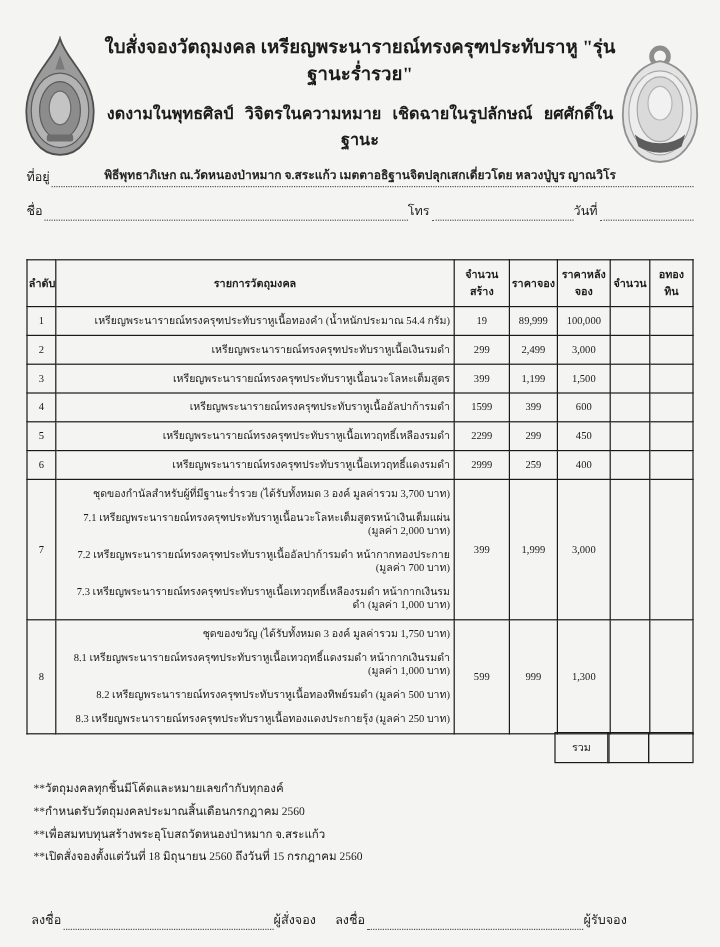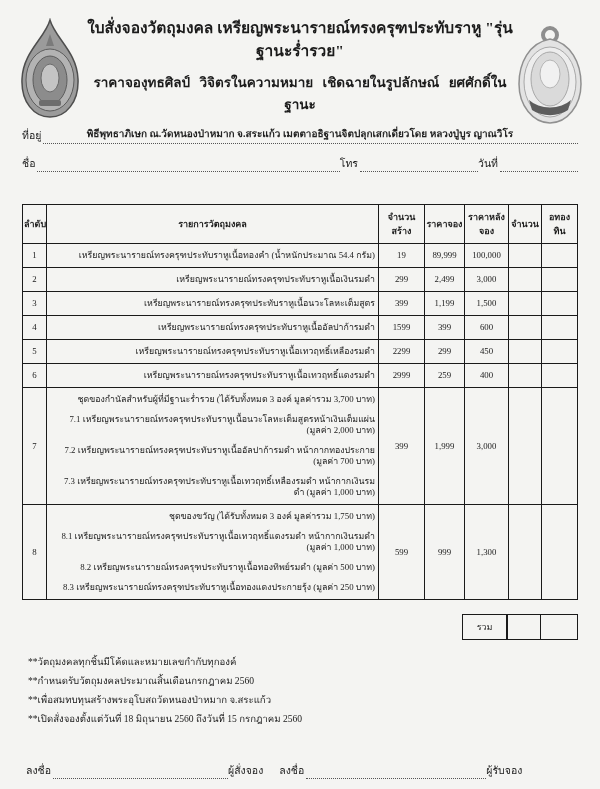--- a/index.html
+++ b/index.html
@@ -9,21 +9,21 @@
     font-family:"Liberation Serif","DejaVu Serif",serif;
     position:relative;
   }
   .page{padding:12px 22px 0 22px;}
 
   
   .header{position:relative;height:100px;}
   .amulet-left{position:absolute;left:-6px;top:2px;}
   .amulet-right{position:absolute;right:-8px;top:8px;}
   .title-block{margin:0 62px;text-align:center;}
-  .title{font-size:15.5px;font-weight:bold;line-height:1.5;margin-top:4px;}
+  .title{font-size:15.5px;font-weight:bold;line-height:1.5;margin-top:16px;}
   .subtitle{font-size:13.5px;font-weight:bold;margin-top:8px;word-spacing:6px;}
   .ceremony{font-size:10px;font-weight:bold;margin-top:11px;color:#222;}
 
   
   .fill-row{display:flex;align-items:flex-end;font-size:10.5px;margin-top:11px;}
   .fill-label{flex:0 0 auto;padding-right:2px;}
   .dots{border-bottom:1.4px dotted #555;height:12px;}
   .grow{flex:1 1 auto;}
   .w115{flex:0 0 118px;}
   .w85{flex:0 0 78px;}
@@ -34,21 +34,21 @@
   table.order th{font-size:9px;padding:5px 1px;text-align:center;font-weight:bold;}
   table.order td{font-size:8.8px;padding:6px 3px;}
   td.num{text-align:center;}
   td.desc{text-align:right;padding-left:4px;}
   .desc-line{line-height:1.25;}
   .desc-line + .desc-line{margin-top:9px;margin-left:5px;}
 
   .total-strip{display:flex;justify-content:flex-end;margin-top:-1.3px;}
   .total-strip .cell{border:1.3px solid #1a1a1a;border-top:none;height:24px;
      display:flex;align-items:center;justify-content:center;font-size:9px;}
-  .cell.c-label{width:44px;border-top:1.3px solid #1a1a1a;margin-top:16px;}
+  .cell.c-label{width:44px;border-top:1.3px solid #1a1a1a;margin-top:0;}
   .cell.c1{width:44px;}
   .cell.c2{width:33px;margin-left:-1.3px;}
   .cell.c3{width:36px;margin-left:-1.3px;}
 
   
   .notes{margin-top:13px;padding-left:6px;font-size:9.6px;line-height:1.95;}
 
   
   .sign-row{display:flex;align-items:flex-end;font-size:10.5px;margin-top:34px;padding:0 4px;text-align:right;}
   .sign-gap{flex:0 0 14px;}
@@ -78,21 +78,21 @@
         <circle cx="36" cy="11" r="7" fill="none" stroke="#8e8e8e" stroke-width="4"></circle>
         <path d="M36 15 C15 19 5 39 5 60 a31 39 0 0 0 62 0 C67 39 57 19 36 15 Z" fill="#e3e3e3" stroke="#909090" stroke-width="1.5"></path>
         <ellipse cx="36" cy="58" rx="26" ry="35" fill="#ededed" stroke="#a8a8a8" stroke-width="1"></ellipse>
         <ellipse cx="36" cy="55" rx="19" ry="27" fill="#dadada" stroke="#a8a8a8" stroke-width="1"></ellipse>
         <ellipse cx="36" cy="50" rx="10" ry="14" fill="#f1f1f1" stroke="#b5b5b5" stroke-width="1"></ellipse>
         <path d="M15 76 a27 20 0 0 0 42 0 l-3 10 a25 17 0 0 1 -36 0 Z" fill="#5d5d5d"></path>
       </svg>
     </span>
     <div class="title-block">
       <div class="title">ใบสั่งจองวัตถุมงคล เหรียญพระนารายณ์ทรงครุฑประทับราหู "รุ่นฐานะร่ำรวย"</div>
-      <div class="subtitle">ราคาจองุทธศิลป์ วิจิตรในความหมาย เชิดฉายในรูปลักษณ์ ยศศักดิ์ในฐานะ</div>
+      <div class="subtitle">งดงามในพุทธศิลป์ วิจิตรในความหมาย เชิดฉายในรูปลักษณ์ ยศศักดิ์ในฐานะ</div>
       <div class="ceremony">พิธีพุทธาภิเษก ณ.วัดหนองป่าหมาก จ.สระแก้ว เมตตาอธิฐานจิตปลุกเสกเดี่ยวโดย หลวงปู่บูร ญาณวิโร</div>
     </div>
   </div>
 
   <div class="fill-row">
     <span class="fill-label">ที่อยู่</span>
     <span class="dots grow"></span>
   </div>
   <div class="fill-row">
     <span class="fill-label">ชื่อ</span>

